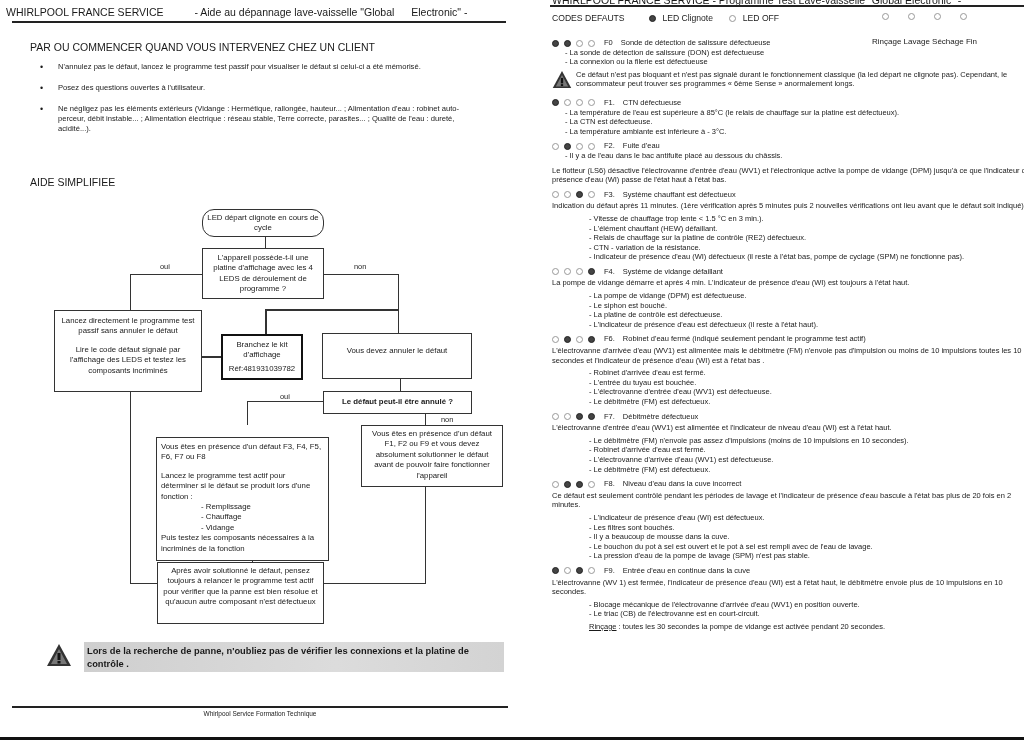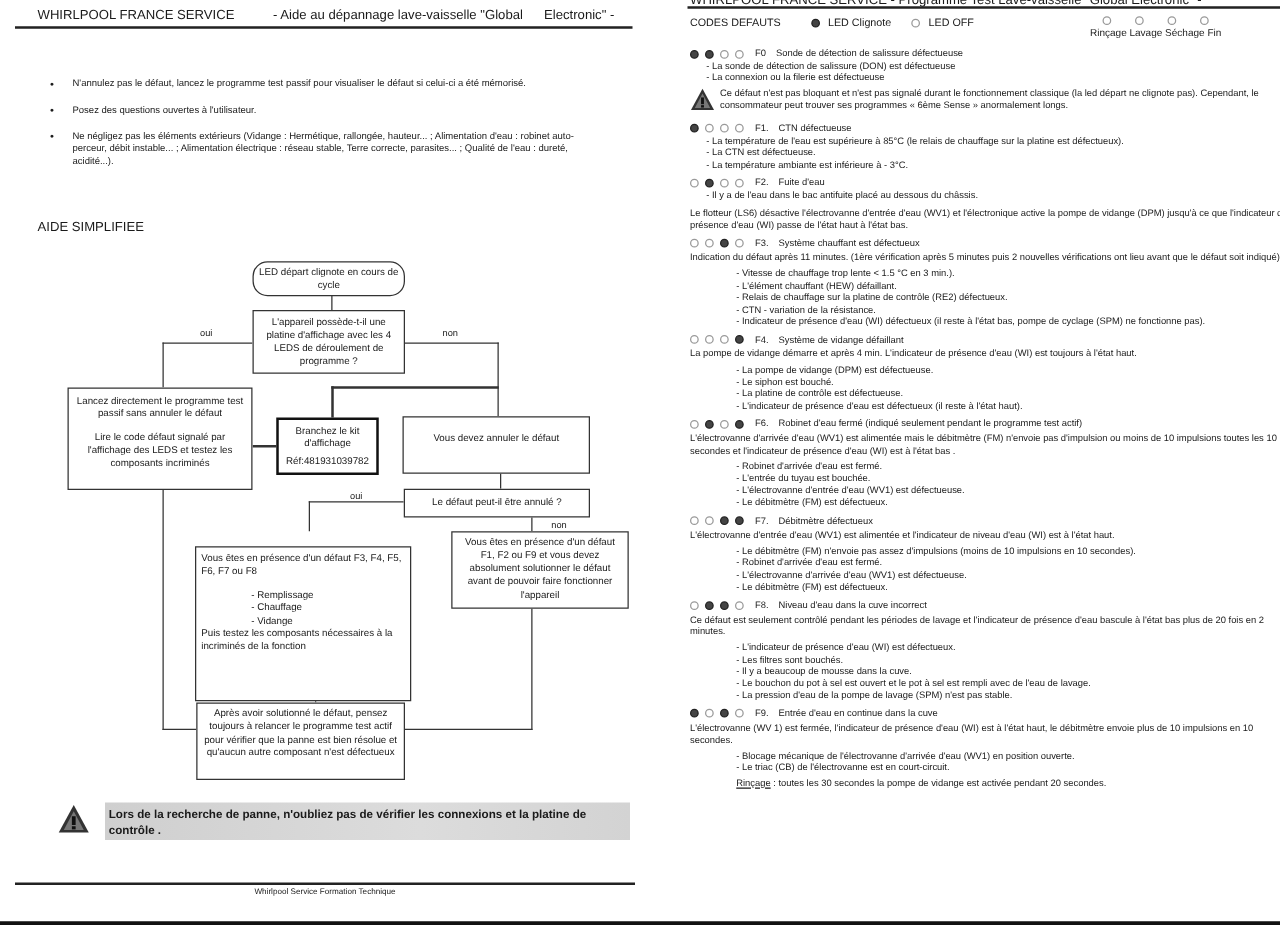--- a/index.html
+++ b/index.html
@@ -1,20 +1,20 @@
 <!DOCTYPE html>
 <html><head>
 <meta charset="utf-8">
 <style>
   html,body{margin:0;padding:0;}
   body{width:1024px;height:751px;background:#fff;position:relative;overflow:hidden;font-family:"Liberation Sans",sans-serif;color:#1a1a1a;}
   .page{position:absolute;top:0;height:751px;}
   #left{left:0;width:520px;}
   #right{left:540px;width:484px;}
-  .hdr{position:absolute;left:30px;top:6px;font-size:10.5px;white-space:nowrap;}
+  .hdr{position:absolute;left:6px;top:6px;font-size:10.5px;white-space:nowrap;}
   .hdr .sub{margin-left:28px;}
   .hdr .sub2{margin-left:14px;}
   .hdrline{position:absolute;left:12px;top:21px;width:494px;height:2px;background:#222;}
   .h2{position:absolute;font-size:10.5px;}
   .bullets{position:absolute;left:40px;top:62px;width:440px;font-size:7.6px;line-height:10px;}
   .bullet{position:relative;padding-left:18px;margin-bottom:11px;}
   .bullet:before{content:"•";position:absolute;left:0;top:0;font-size:9px;}
   .box{position:absolute;border:1px solid #333;background:#fff;font-size:7.8px;line-height:10.4px;text-align:center;box-sizing:border-box;}
   .box.thick{border:2px solid #111;}
   .ln{position:absolute;background:#333;}
@@ -51,20 +51,21 @@
 <body>
 
 <div class="page" id="left">
   <div class="hdr">
     <span>WHIRLPOOL FRANCE SERVICE</span>
     <span class="sub">- Aide au dépannage lave-vaisselle "Global</span>
     <span class="sub2">Electronic" -</span>
   </div>
   <div class="hdrline"></div>
 
+  <div class="h2" style="left:30px;top:41px;">PAR OU COMMENCER QUAND VOUS INTERVENEZ CHEZ UN CLIENT</div>
   <div class="bullets">
     <div class="bullet">N'annulez pas le défaut, lancez le programme test passif pour visualiser le défaut si celui-ci a été mémorisé.</div>
     <div class="bullet">Posez des questions ouvertes   à l'utilisateur.</div>
     <div class="bullet">Ne négligez pas les éléments extérieurs (Vidange  : Hermétique, rallongée, hauteur... ; Alimentation d'eau  : robinet auto-perceur, débit instable... ; Alimentation électrique  : réseau stable, Terre correcte, parasites... ; Qualité de l'eau  : dureté, acidité...).</div>
   </div>
   <div class="h2" style="left:30px;top:176px;">AIDE SIMPLIFIEE</div>
 
   <div>
 
     <div class="ln" style="left:265px;top:236px;width:1px;height:12px;"></div>
@@ -100,28 +101,29 @@
       <div>Lire le code défaut signalé par l'affichage des LEDS et testez les composants incriminés</div>
     </div>
     <div class="box thick" style="left:221px;top:334px;width:82px;height:46px;padding-top:4px;">
       <div style="padding:0 9px;">Branchez le kit d'affichage</div>
       <div style="margin-top:3px">Réf:481931039782</div>
     </div>
     <div class="box" style="left:322px;top:333px;width:150px;height:46px;padding-top:12px;">
       <span>Vous devez annuler le défaut</span>
     </div>
     <div class="lbl" style="left:280px;top:392px;">oui</div>
-    <div class="box" style="left:323px;top:391px;width:149px;height:23px;padding-top:5px;">
+    <div class="box" style="left:323px;top:391px;width:149px;height:23px;padding-top:5px;font-weight:bold;">
       <span>Le défaut peut-il être annulé ?</span>
     </div>
     <div class="lbl" style="left:441px;top:415px;">non</div>
 
     <div class="box" style="left:156px;top:437px;width:173px;height:124px;padding:4px 4px 0;text-align:left;">
       <div>Vous êtes en présence d'un défaut F3, F4, F5, F6, F7 ou F8</div>
       <div style="height:8px"></div>
+      <div>Lancez le programme test actif pour déterminer si le défaut se produit lors d'une fonction :</div>
       <div style="padding-left:40px">
         <div>- Remplissage</div>
         <div>- Chauffage</div>
         <div>- Vidange</div>
       </div>
       <div>Puis testez les composants nécessaires à la incriminés de la fonction</div>
     </div>
     <div class="box" style="left:361px;top:425px;width:142px;height:62px;padding:3px 4px 0;">
       <span>Vous êtes en présence d'un défaut F1, F2 ou F9 et vous devez absolument solutionner le défaut avant de pouvoir faire fonctionner l'appareil</span>
     </div>
@@ -151,21 +153,21 @@
     <span>CODES DEFAUTS</span>
     <span style="margin-left:22px" class="led on"></span>
     <span>LED Clignote</span>
     <span style="margin-left:14px" class="led off"></span>
     <span>LED OFF</span>
   </div>
   <div class="phases">
     <div class="leds" style="text-align:left;">
       <span class="led off"></span><span class="led off"></span><span class="led off"></span><span class="led off" style="margin-right:0"></span>
     </div>
-    <div style="margin-top:1px">
+    <div style="margin-top:16px">
       <span>Rinçage</span>
       <span>Lavage</span>
       <span>Séchage</span>
       <span>Fin</span>
     </div>
   </div>
 
   <div class="content" id="codes">
       <div>
         <div class="code"><span class="leds"><span class="led on"></span><span class="led on"></span><span class="led off"></span><span class="led off"></span></span><span class="cid">F0</span><span>Sonde de détection de salissure défectueuse</span></div>

